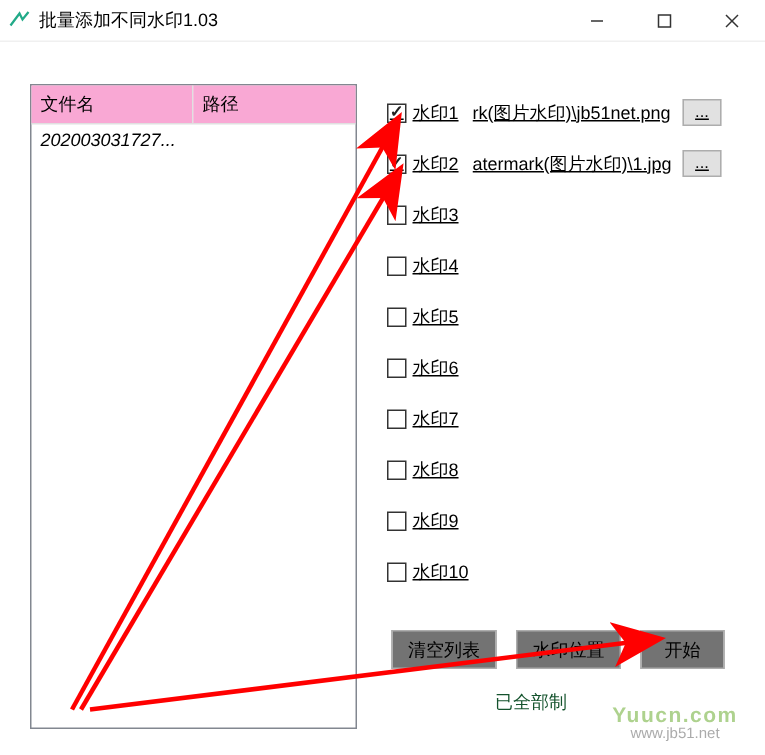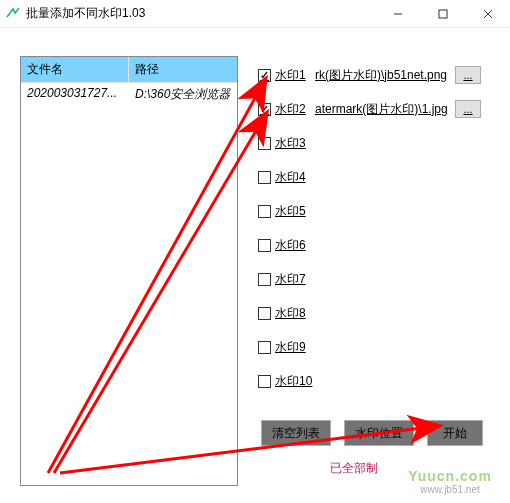--- a/index.html
+++ b/index.html
@@ -5,37 +5,37 @@
   * { box-sizing: border-box; }
   body { margin: 0; font-family: "Microsoft YaHei", SimSun, Arial, sans-serif; font-size: 12px; background: #fff; color: #000; width: 510px; height: 503px; position: relative; overflow: hidden; }
   .titlebar { height: 28px; display: flex; align-items: center; padding-left: 6px; background: #fff; border-bottom: 1px solid #f0f0f0; }
   .titlebar .app-icon { width: 14px; height: 14px; margin-right: 6px; }
   .titlebar .title { flex: 1; font-size: 12px; color: #000; }
   .winbtn { width: 45px; height: 28px; display: flex; align-items: center; justify-content: center; }
   .winbtn svg { width: 10px; height: 10px; stroke: #333; stroke-width: 1; fill: none; }
   .client { position: relative; height: 475px; }
   .filelist { position: absolute; left: 20px; top: 28px; width: 218px; height: 430px; border: 1px solid #828790; background: #fff; }
   .filelist .headers { display: flex; border-bottom: 1px solid #e0e0e0; }
-  .filelist .headers .col { padding: 4px 6px; font-size: 12px; background: #7dd3fc; }
+  .filelist .headers .col { padding: 4px 6px; font-size: 12px; background: #f9a8d4; }
   .filelist .col.name { width: 108px; border-right: 1px solid #e0e0e0; }
   .filelist .col.path { flex: 1; }
   .filelist .row { display: flex; }
   .filelist .row .cell { padding: 3px 6px; font-size: 12px; white-space: nowrap; overflow: hidden; font-style: italic; }
   .filelist .row .cell.name { width: 108px; }
   .filelist .row .cell.path { flex: 1; }
 
   .wm-row { position: absolute; left: 258px; display: flex; align-items: center; gap: 4px; height: 18px; text-decoration: underline; }
   .wm-row .chk { width: 13px; height: 13px; border: 1px solid #333; display: inline-flex; align-items: center; justify-content: center; background: #fff; }
   .wm-row .chk.checked::after { content: "✓"; font-size: 11px; line-height: 11px; color: #222; font-weight: bold; }
   .wm-row .lbl { font-size: 12px; min-width: 36px; }
   .wm-path { font-size: 12px; white-space: nowrap; overflow: hidden; width: 136px; }
   .browse { width: 26px; height: 18px; border: 1px solid #adadad; background: #e1e1e1; font-size: 11px; display: flex; align-items: center; justify-content: center; }
 
   .btn { position: absolute; height: 26px; border: 1px solid #adadad; background: #737373; font-size: 12px; display: flex; align-items: center; justify-content: center; }
-  .status { position: absolute; font-size: 12px; color: #be185d; }
+  .status { position: absolute; font-size: 12px; color: #14532d; }
 
   .footer-logo { position: absolute; right: 0; bottom: 0; width: 120px; height: 44px; display: flex; flex-direction: column; align-items: center; justify-content: center; font-size: 11px; color: #888; opacity: 0.7; }
   .footer-logo .line1 { font-size: 14px; font-weight: bold; color: #8cbf5f; letter-spacing: 1px; }
   .footer-logo .line2 { font-size: 10px; color: #888; }
 
   .arrows { position: absolute; inset: 0; pointer-events: none; }
 </style>
 </head>
 <body>
 
@@ -66,21 +66,20 @@
 
 <div class="client">
 
   <div class="filelist">
     <div class="headers">
       <div class="col name">文件名</div>
       <div class="col path">路径</div>
     </div>
     <div class="row">
       <div class="cell name">202003031727...</div>
-      <div class="cell path">D:\360安全浏览器</div>
     </div>
   </div>
 
   <div id="wm-container">
       <div class="wm-row" style="top: 38px;">
         <span class="chk checked"></span>
         <span class="lbl">水印1</span>
         <span class="wm-path">rk(图片水印)\jb51net.png</span>
         <span class="browse">...</span>
       </div>

